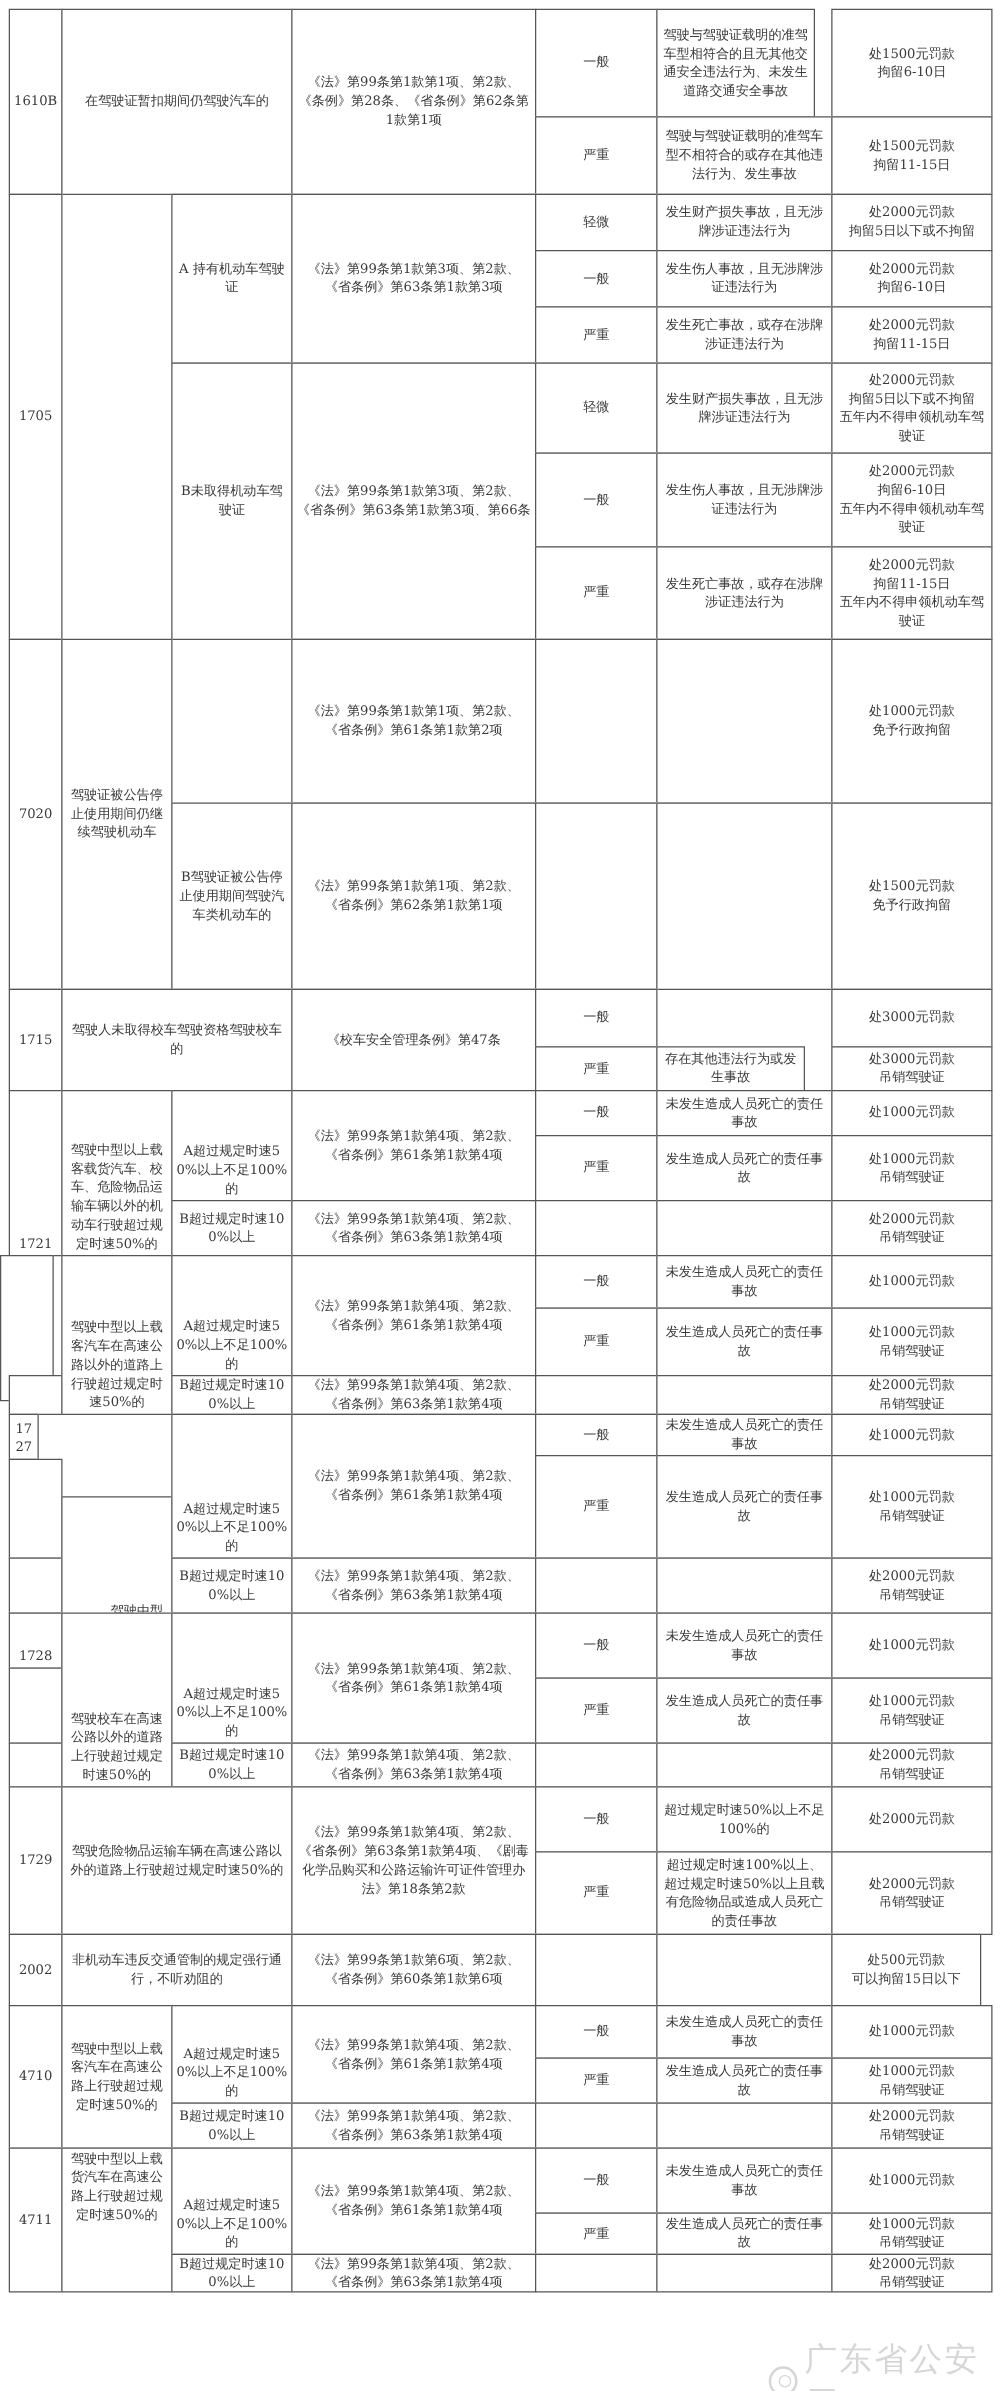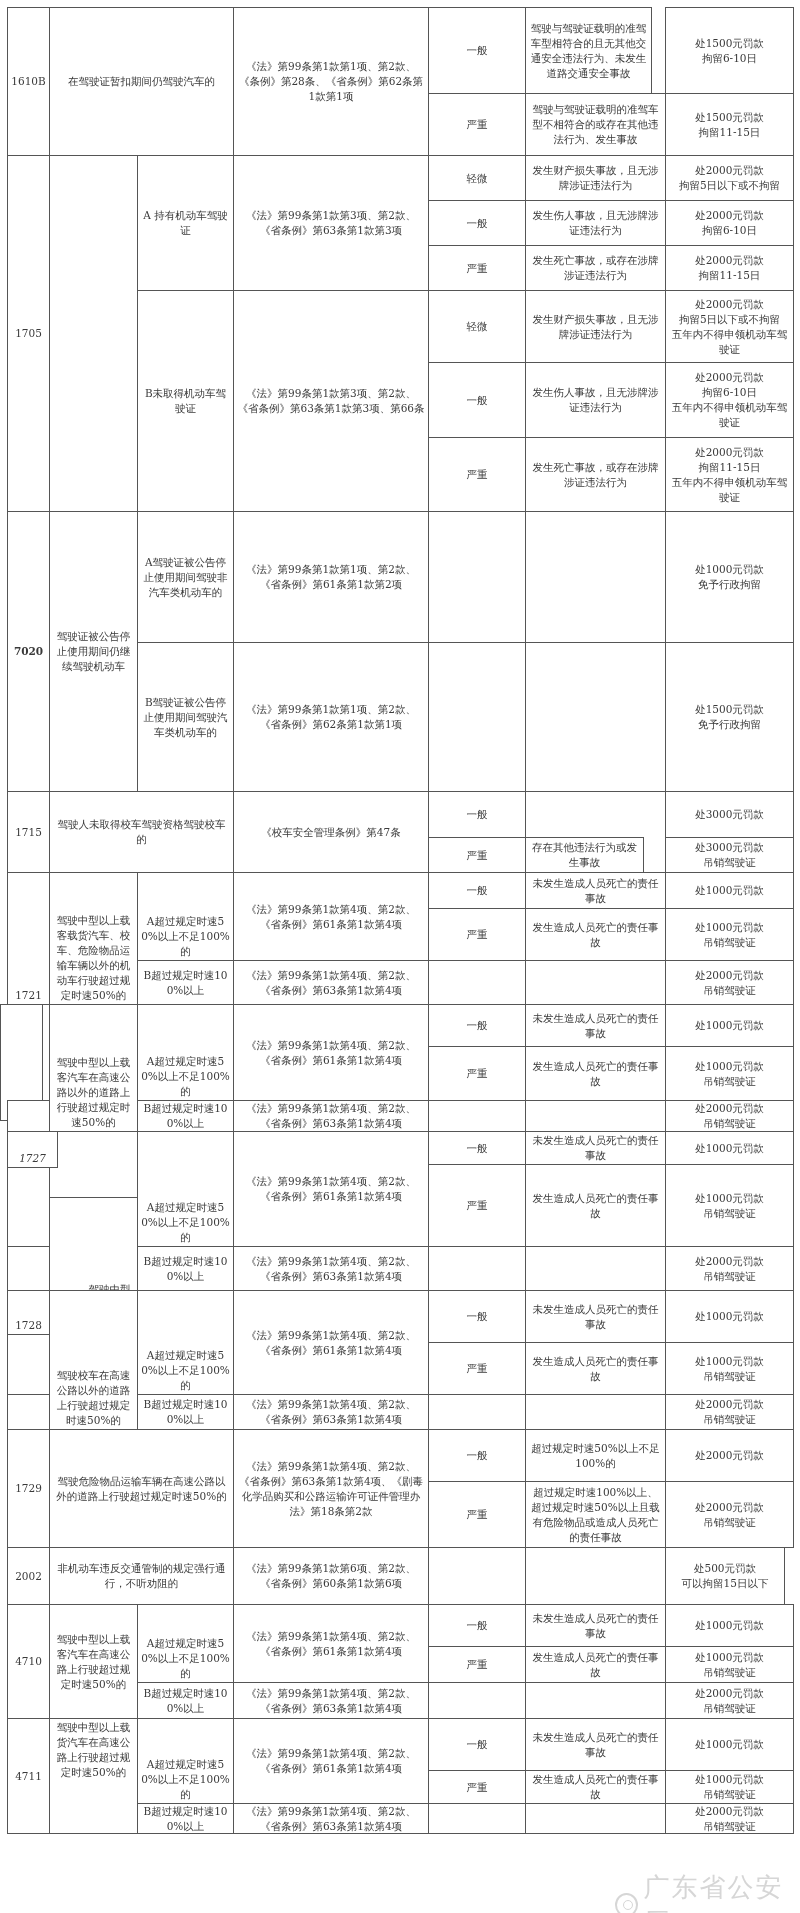--- a/index.html
+++ b/index.html
@@ -60,23 +60,22 @@
     <div class="c" style="left: 428px; top: 362px; width: 98px; height: 76px;">一般</div>
     <div class="c" style="left: 525px; top: 362px; width: 141px; height: 76px;">发生伤人事故，且无涉牌涉证违法行为</div>
     <div class="c" style="left: 665px; top: 362px; width: 129px; height: 76px;">处2000元罚款
 拘留6-10日
 五年内不得申领机动车驾驶证</div>
     <div class="c" style="left: 428px; top: 437px; width: 98px; height: 75px;">严重</div>
     <div class="c" style="left: 525px; top: 437px; width: 141px; height: 75px;">发生死亡事故，或存在涉牌涉证违法行为</div>
     <div class="c" style="left: 665px; top: 437px; width: 129px; height: 75px;">处2000元罚款
 拘留11-15日
 五年内不得申领机动车驾驶证</div>
-    <div class="c" style="left: 7px; top: 511px; width: 43px; height: 281px; font-weight: bold;">7020</div>
+    <div class="c" style="left: 7px; top: 511px; width: 43px; height: 281px;">7020</div>
     <div class="c" style="left: 49px; top: 511px; width: 89px; height: 281px;">驾驶证被公告停止使用期间仍继续驾驶机动车</div>
-    <div class="c" style="left: 137px; top: 511px; width: 97px; height: 132px;">A驾驶证被公告停止使用期间驾驶非汽车类机动车的</div>
     <div class="c" style="left: 233px; top: 511px; width: 196px; height: 132px;">《法》第99条第1款第1项、第2款、《省条例》第61条第1款第2项</div>
     <div class="c" style="left: 428px; top: 511px; width: 98px; height: 132px;"></div>
     <div class="c" style="left: 525px; top: 511px; width: 141px; height: 132px;"></div>
     <div class="c" style="left: 665px; top: 511px; width: 129px; height: 132px;">处1000元罚款
 免予行政拘留</div>
     <div class="c" style="left: 137px; top: 642px; width: 97px; height: 150px;">B驾驶证被公告停止使用期间驾驶汽车类机动车的</div>
     <div class="c" style="left: 233px; top: 642px; width: 196px; height: 150px;">《法》第99条第1款第1项、第2款、《省条例》第62条第1款第1项</div>
     <div class="c" style="left: 428px; top: 642px; width: 98px; height: 150px;"></div>
     <div class="c" style="left: 525px; top: 642px; width: 141px; height: 150px;"></div>
     <div class="c" style="left: 665px; top: 642px; width: 129px; height: 150px;">处1500元罚款
@@ -118,21 +117,21 @@
     <div class="c" style="left: 428px; top: 1046px; width: 98px; height: 55px;">严重</div>
     <div class="c" style="left: 525px; top: 1046px; width: 141px; height: 55px;">发生造成人员死亡的责任事故</div>
     <div class="c" style="left: 665px; top: 1046px; width: 129px; height: 55px;">处1000元罚款
 吊销驾驶证</div>
     <div class="c" style="left: 137px; top: 1100px; width: 97px; height: 32px;">B超过规定时速100%以上</div>
     <div class="c" style="left: 233px; top: 1100px; width: 196px; height: 32px;">《法》第99条第1款第4项、第2款、《省条例》第63条第1款第4项</div>
     <div class="c" style="left: 428px; top: 1100px; width: 98px; height: 32px;"></div>
     <div class="c" style="left: 525px; top: 1100px; width: 141px; height: 32px;"></div>
     <div class="c" style="left: 665px; top: 1100px; width: 129px; height: 32px;">处2000元罚款
 吊销驾驶证</div>
-    <div class="c bottom" style="left: 7px; top: 1131px; width: 51px; height: 37px; font-style: italic;">1727</div>
+    <div class="c bottom" style="left: 7px; top: 1131px; width: 24px; height: 37px;">1727</div>
     <div class="c" style="left: 7px; top: 1167px; width: 43px; height: 80px;"></div>
     <div class="c" style="left: 7px; top: 1246px; width: 43px; height: 45px;"></div>
     <div class="c bottom" style="left: 49px; top: 1197px; width: 89px; height: 207px; padding-left: 35px;">驾驶中型以上载货汽车在高速公路以外的道路上行驶超过规定时速50%的</div>
     <div class="c bottom" style="left: 137px; top: 1131px; width: 97px; height: 116px;">A超过规定时速50%以上不足100%的</div>
     <div class="c" style="left: 233px; top: 1131px; width: 196px; height: 116px;">《法》第99条第1款第4项、第2款、《省条例》第61条第1款第4项</div>
     <div class="c" style="left: 428px; top: 1131px; width: 98px; height: 34px;">一般</div>
     <div class="c" style="left: 525px; top: 1131px; width: 141px; height: 34px;">未发生造成人员死亡的责任事故</div>
     <div class="c" style="left: 665px; top: 1131px; width: 129px; height: 34px;">处1000元罚款</div>
     <div class="c" style="left: 428px; top: 1164px; width: 98px; height: 83px;">严重</div>
     <div class="c" style="left: 525px; top: 1164px; width: 141px; height: 83px;">发生造成人员死亡的责任事故</div>

